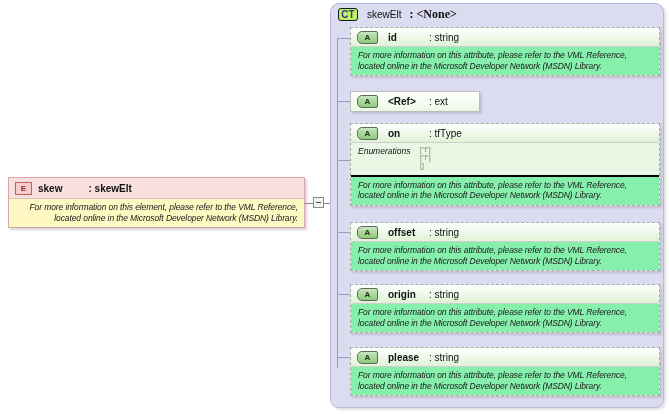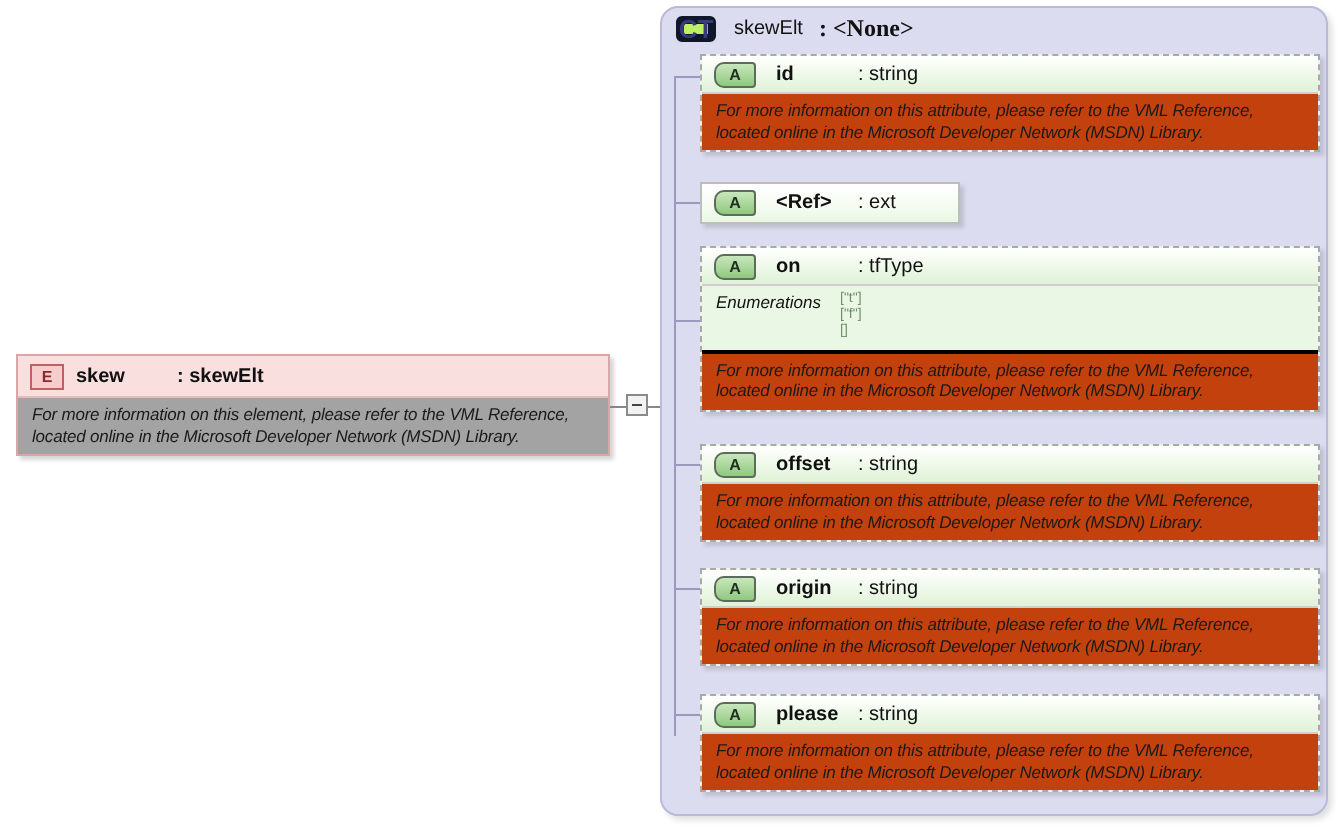--- a/index.html
+++ b/index.html
@@ -58,21 +58,21 @@
     box-sizing: border-box;
   }
   #element-header .nm {
     font-size: 10px; font-weight: bold; color: #111;
     margin-left: 6px;
   }
   #element-header .tp {
     font-size: 10px; font-weight: bold; color: #111;
     margin-left: 26px;
   }
-  #element-doc { background: #a3a3a3; }
+  #element-doc { background: #fef9c3; text-align: right; }
 
   
   #connector-line-a {
     position: absolute; left: 305px; top: 203px;
     width: 9px; height: 1px; background: #888;
   }
   #collapse-toggle {
     position: absolute; left: 313px; top: 197px;
     width: 11px; height: 11px;
     border: 1px solid #8a8a8a;
@@ -101,25 +101,25 @@
     box-sizing: border-box;
     box-shadow: 2px 2px 3px rgba(0,0,0,0.13);
   }
   #ct-header {
     display: flex; align-items: center;
     height: 20px;
     padding-left: 7px;
   }
   .badge-ct {
     width: 20px; height: 13px;
-    border: 4px solid #0f172a;
+    border: 1px solid #0f172a;
     border-radius: 3px;
     background: #bef264;
     color: #3a3a78;
-    font-size: 13px;
+    font-size: 10px;
     font-weight: bold;
     display: flex; align-items: center; justify-content: center;
     box-sizing: border-box;
   }
   #ct-header .nm {
     font-size: 10px; font-weight: normal; color: #111; margin-left: 9px;
   }
   #ct-header .tp {
     font-size: 12px; font-weight: bold; color: #111; margin-left: 8px; font-family: Liberation Serif, serif;
   }
@@ -169,21 +169,21 @@
     border-radius: 5px 2px 2px 5px;
   }
   .attr-header .nm {
     font-size: 10px; font-weight: bold; color: #111; margin-left: 10px;
   }
   .attr-header .tp {
     font-size: 10px; font-weight: normal; color: #111;
     position: absolute; left: 78px;
   }
   .attr-header { position: relative; }
-  .attr-doc { background: #c2410c; }
+  .attr-doc { background: #86efac; }
 
   
   .enum-block {
     display: flex;
     padding: 3px 0 4px 7px;
     border-bottom: 2px solid #000000;
     background: #e9f7e4;
   }
   .enum-label {
     font-style: italic;

